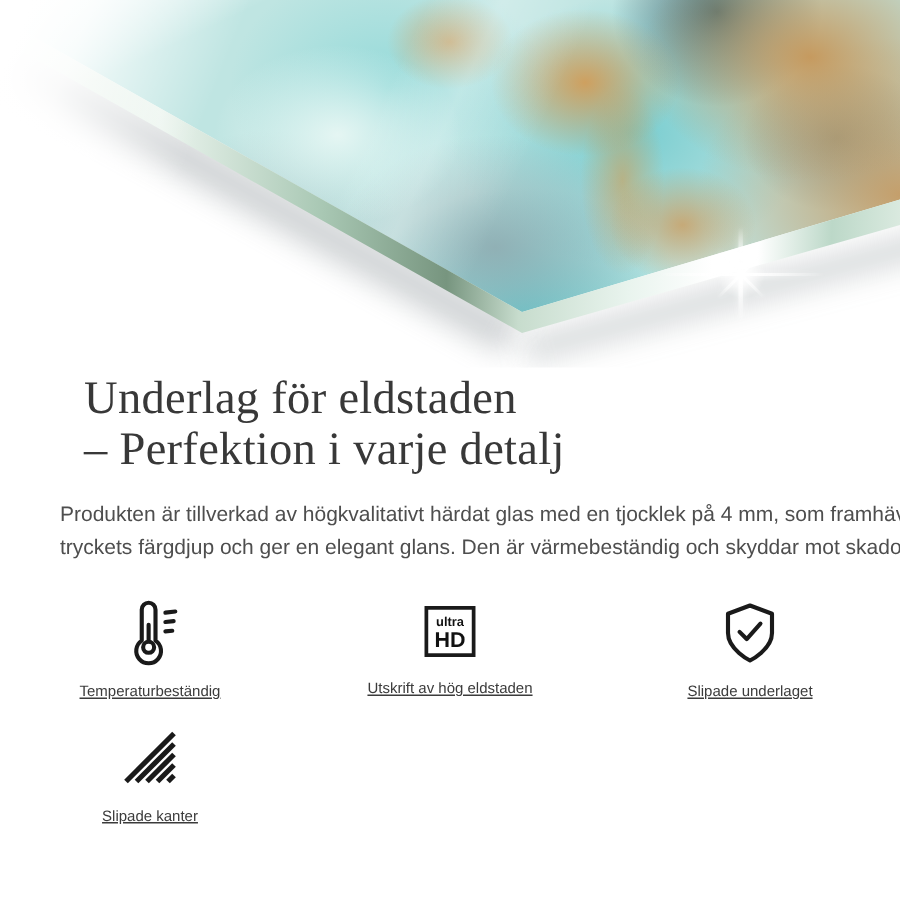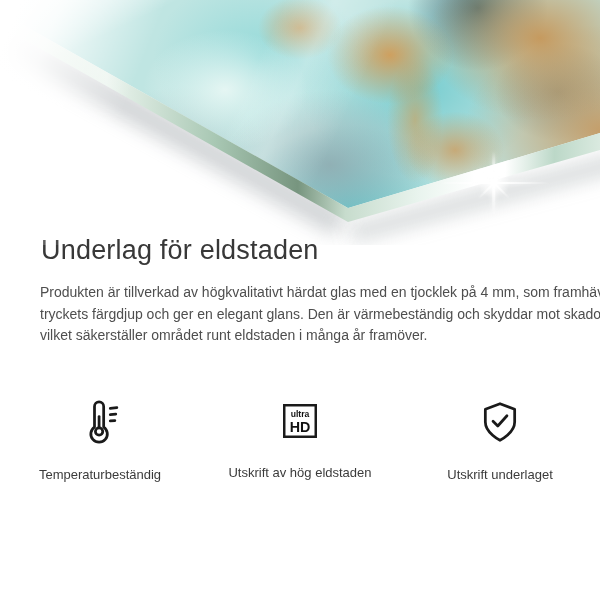--- a/index.html
+++ b/index.html
@@ -45,31 +45,31 @@
     background:radial-gradient(circle,#ffffff 0%,rgba(255,255,255,0.55) 35%,transparent 70%);}
   .ray{position:absolute;background:linear-gradient(90deg,transparent,#fff 45%,#fff 55%,transparent);
     filter:drop-shadow(0 0 2px #fff);}
   .ray-h{width:112px;height:2.5px;left:-56px;top:-1.25px;}
   .ray-v{width:64px;height:2.5px;left:-32px;top:-1.25px;transform:rotate(90deg);}
   .ray-d1{width:44px;height:2px;left:-22px;top:-1px;transform:rotate(45deg);}
   .ray-d2{width:44px;height:2px;left:-22px;top:-1px;transform:rotate(135deg);}
 
   
   .content{position:absolute;top:232px;left:40px;width:528px;}
-  h1{margin:1px;font-family:Liberation Sans, sans-serif;font-weight:400;
-     font-size:27px;line-height:34px;color:#383838;letter-spacing:0.2px;}
+  h1{margin:16px;font-family:Liberation Serif, serif;font-weight:400;
+     font-size:31px;line-height:34px;color:#383838;letter-spacing:0.2px;}
   .desc{margin-top:15px;font-size:14px;line-height:21.5px;color:#4e4e4e;}
   .desc div{white-space:nowrap;}
 
   
   .features{position:absolute;top:400px;left:0;width:600px;
     display:grid;grid-template-columns:repeat(3,200px);row-gap:16px;}
-  .feature{display:flex;flex-direction:column;align-items:center;gap:23px;}
+  .feature{display:flex;flex-direction:column;align-items:center;gap:12px;}
   .feature svg{display:block;}
-  .feature .label{font-size:13px;color:#3b3b3b;text-align:center;}
+  .feature .label{font-size:10px;color:#3b3b3b;text-align:center;text-decoration:underline;}
   .icn{stroke:#1a1a1a;fill:none;stroke-width:1.5;stroke-linecap:round;stroke-linejoin:round;}
   .icn44{stroke:#1a1a1a;fill:none;stroke-width:2;stroke-linecap:butt;}
   svg text{font-family:"Liberation Sans",sans-serif;fill:#111;}
 </style>
 </head>
 <body>
 
 <div class="page">
 
   <div class="hero">
@@ -83,25 +83,25 @@
       <span class="ray ray-h"></span>
       <span class="ray ray-v"></span>
       <span class="ray ray-d1"></span>
       <span class="ray ray-d2"></span>
     </div>
   </div>
 
   <div class="content">
     <h1>
       <span>Underlag för eldstaden</span><br>
+      <span>– Perfektion i varje detalj</span>
     </h1>
     <div class="desc">
       <div>Produkten är tillverkad av högkvalitativt härdat glas med en tjocklek på 4 mm, som framhäver</div>
       <div>tryckets färgdjup och ger en elegant glans. Den är värmebeständig och skyddar mot skador,</div>
-      <div>vilket säkerställer området runt eldstaden i många år framöver.</div>
     </div>
   </div>
 
   <div class="features">
 
     <div class="feature">
       <svg width="44" height="44" viewBox="0 0 24 24" class="icn">
         <path d="M14 14.76V3.5a2.5 2.5 0 0 0-5 0v11.26a4.5 4.5 0 1 0 5 0z"></path>
         <line x1="11.5" y1="9" x2="11.5" y2="14.6"></line>
         <circle cx="11.5" cy="17.2" r="2"></circle>
@@ -119,20 +119,32 @@
         <text x="22" y="33" font-size="15" font-weight="bold" text-anchor="middle">HD</text>
       </svg>
       <span class="label">Utskrift av hög eldstaden</span>
     </div>
 
     <div class="feature">
       <svg width="44" height="44" viewBox="0 0 24 24" class="icn">
         <path d="M12 22s8-4 8-10V5l-8-3-8 3v7c0 6 8 10 8 10z"></path>
         <polyline points="8.2 11.6 10.8 14.2 15.8 8.6"></polyline>
       </svg>
-      <span class="label">Utskrift underlaget</span>
+      <span class="label">Slipade underlaget</span>
     </div>
 
 
+    <div class="feature">
+      <svg width="44" height="44" viewBox="0 0 44 44">
+        <g stroke="#1a1a1a" stroke-width="3.4">
+          <line x1="6" y1="38" x2="38" y2="6"></line>
+          <line x1="13" y1="38" x2="38" y2="13"></line>
+          <line x1="20" y1="38" x2="38" y2="20"></line>
+          <line x1="27" y1="38" x2="38" y2="27"></line>
+          <line x1="34" y1="38" x2="38" y2="34"></line>
+        </g>
+      </svg>
+      <span class="label">Slipade kanter</span>
+    </div>
 
 
   </div>
 </div>
 
 </body></html>

